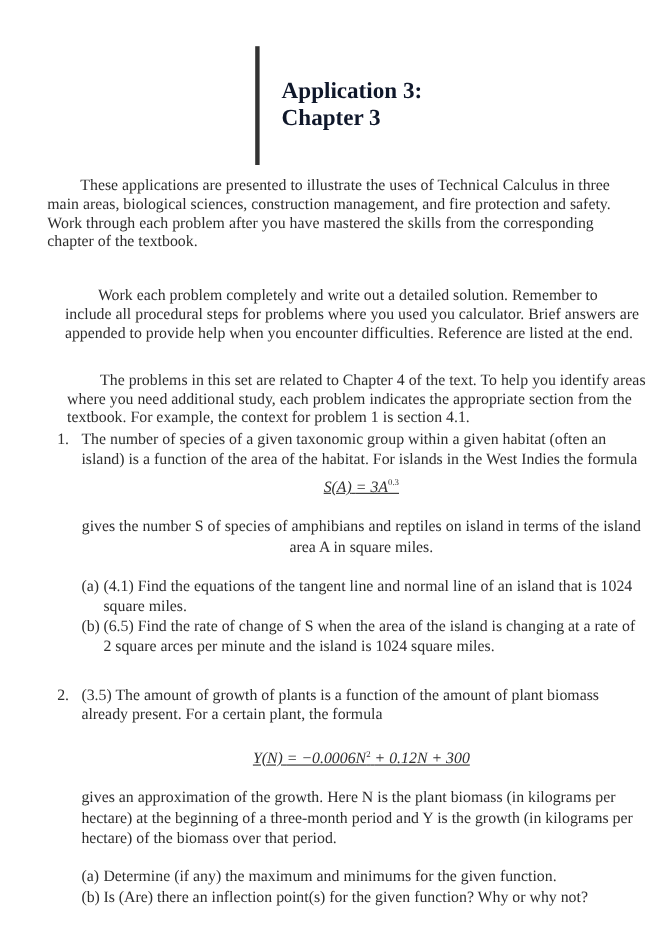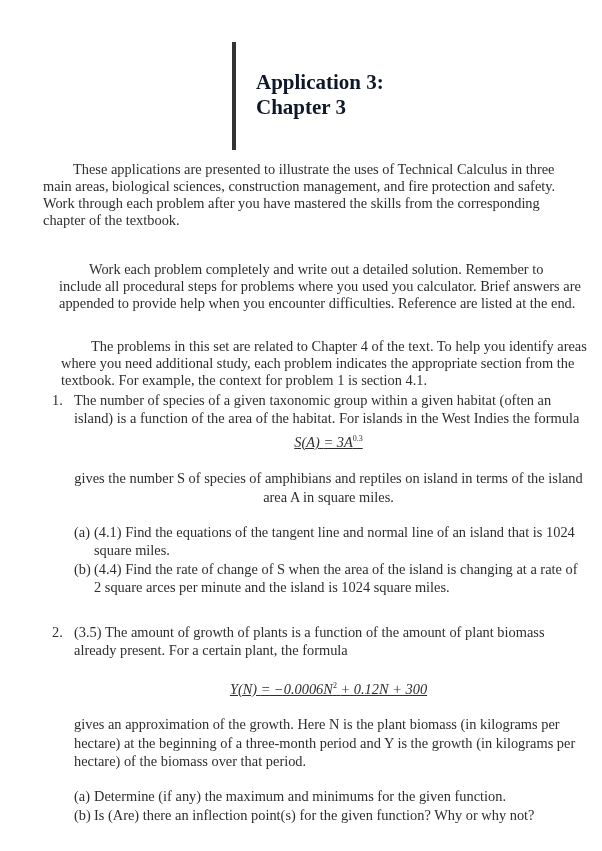--- a/index.html
+++ b/index.html
@@ -60,21 +60,21 @@
       <span class="rhs">= 3A</span><sup>0.3</sup>
     </div>
     <div style="margin-top:18px;text-align:center;">gives the number S of species of amphibians and reptiles on island in terms of the island area A in square miles.</div>
     <div style="margin-top:17px;">
       <div class="sub">
         <span class="lbl">(a)</span>
         <span>(4.1) Find the equations of the tangent line and normal line of an island that is 1024 square miles.</span>
       </div>
       <div class="sub">
         <span class="lbl">(b)</span>
-        <span>(4.4) Find the rate of change of S when the area of the island is changing at a rate of 2 square arces per minute and the island is 1024 square miles.</span>
+        <span>(6.5) Find the rate of change of S when the area of the island is changing at a rate of 2 square arces per minute and the island is 1024 square miles.</span>
       </div>
     </div>
   </div>
 </div>
 
 <div class="list" style="top:623px;">
   <div class="item">
     <span class="num">2.</span>
     <div>(3.5) The amount of growth of plants is a function of the amount of plant biomass already present. For a certain plant, the formula</div>
     <div class="formula" style="margin-top:17px;">

